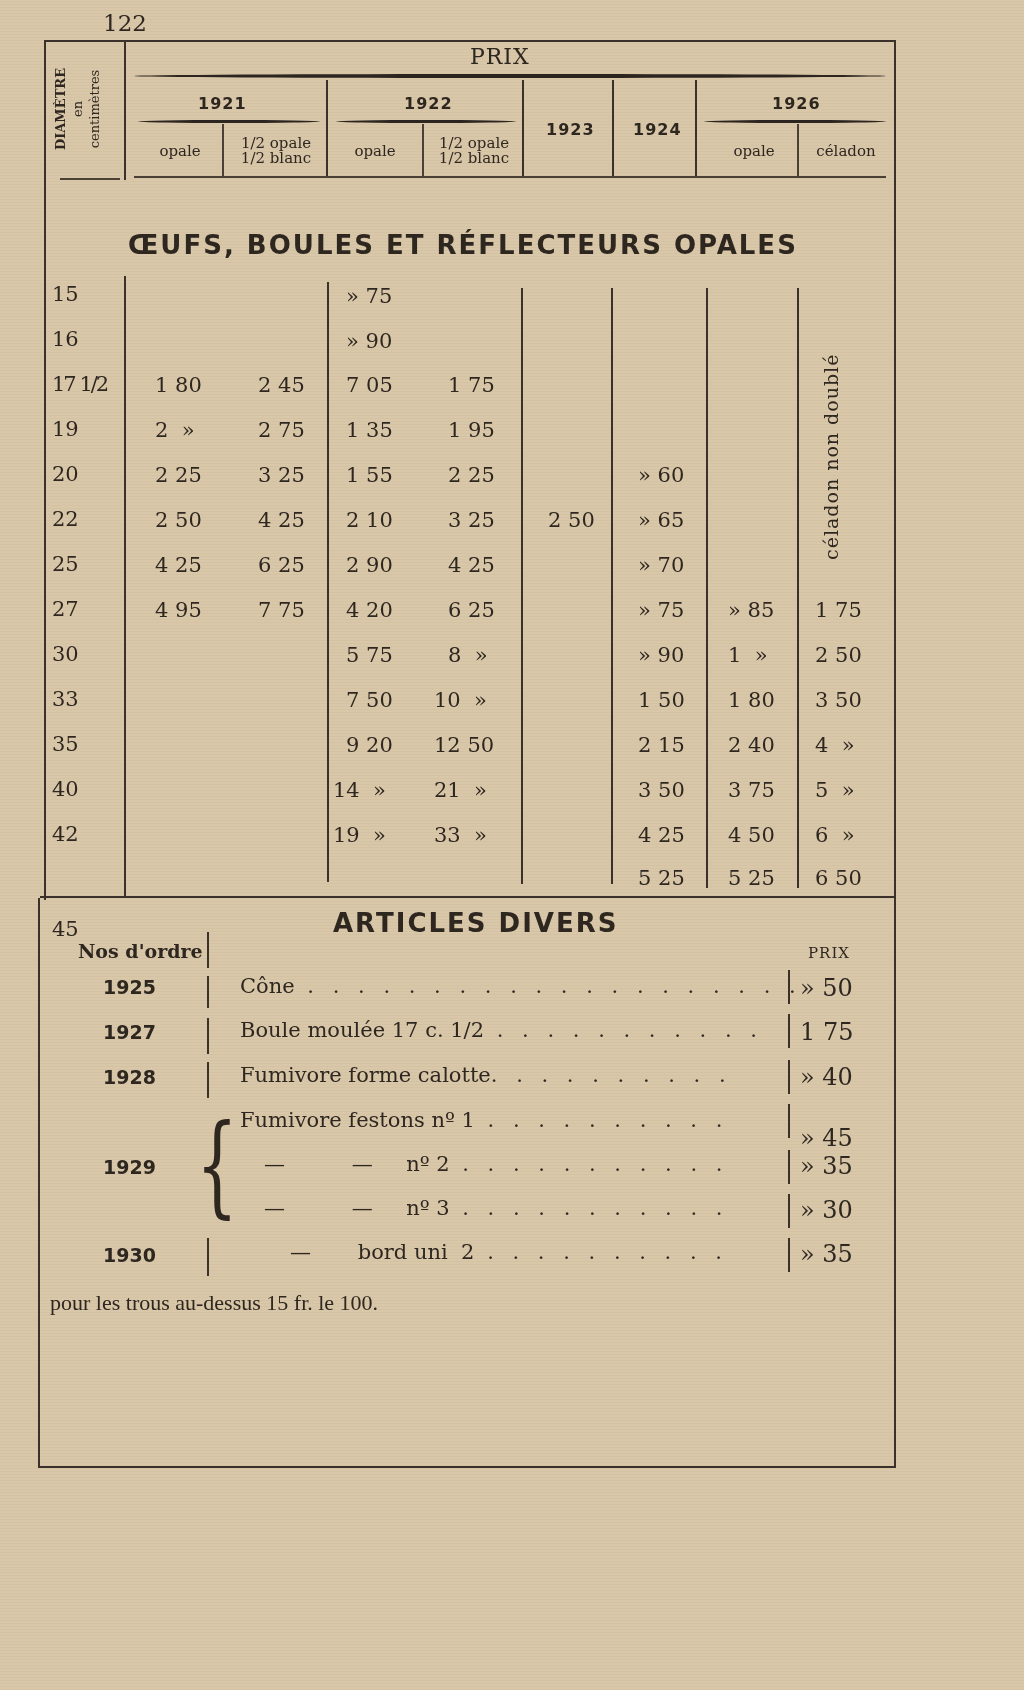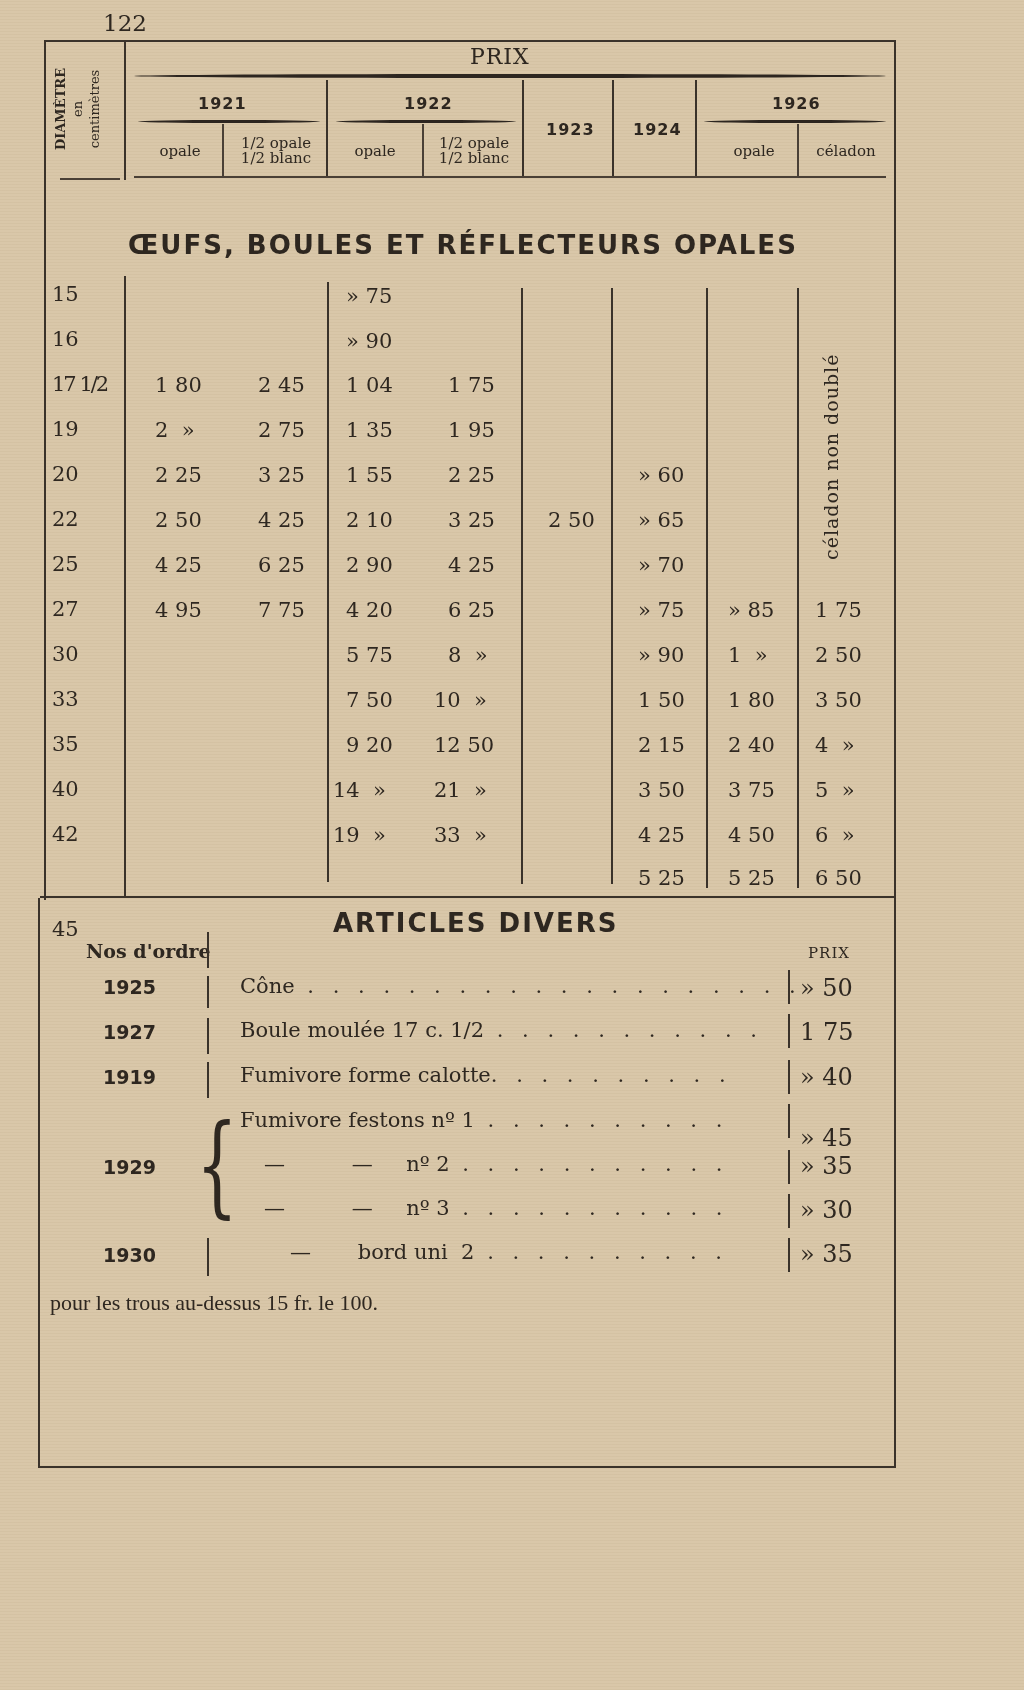--- a/index.html
+++ b/index.html
@@ -22,21 +22,21 @@
   }
   .hdr-vert b { font-weight:bold; font-size:13px; display:block; }
   .prix { left:470px; top:44px; font-size:22px; letter-spacing:1px; }
   .yr { font-family:"DejaVu Sans", sans-serif; font-weight:bold; font-size:16px; letter-spacing:1px; }
   .sub { font-size:15px; line-height:15px; text-align:center; }
   .section-title { font-family:"DejaVu Sans", sans-serif; font-weight:bold; font-size:26px; letter-spacing:2px; }
   .cell { position:absolute; font-size:21px; white-space:pre; }
   .diam { position:absolute; font-size:21px; }
   .vert-note { position:absolute; left:820px; top:560px; transform-origin:0 0; transform:rotate(-90deg); font-size:19px; white-space:nowrap; letter-spacing:1px;}
   .art-title { left:333px; top:908px; }
-  .nos { left:78px; top:940px; font-size:19px; font-weight:bold;margin-left:8px; }
+  .nos { left:78px; top:940px; font-size:19px; font-weight:bold; }
   .prix-small { left:808px; top:944px; font-size:15px; letter-spacing:1px; }
   .ord { position:absolute; font-family:"DejaVu Sans", sans-serif; font-weight:bold; font-size:19px; }
   .desc { position:absolute; font-size:21px; white-space:pre; }
   .dots { letter-spacing:6px; }
   .price2 { position:absolute; font-size:24px; white-space:pre; left:800px; }
   .nota { position:absolute; left:50px; top:1285px; width:850px; font-family:"Liberation Serif", serif; font-size:22px; line-height:36px; }
   .nota p { margin:0; }
   .indent { padding-left:38px; }
   .bigbrace { position:absolute; left:196px; top:1110px; font-size:110px; line-height:110px; font-family:"DejaVu Serif", serif; transform:scaleX(0.6); transform-origin:0 0;}
 </style>
@@ -113,21 +113,21 @@
 <div>
   <div class="diam" style="left:52px; top:282px;">15</div>
   <div class="cell" style="left:346px; top:284px;">» 75</div>
 
   <div class="diam" style="left:52px; top:327px;">16</div>
   <div class="cell" style="left:346px; top:329px;">» 90</div>
 
   <div class="diam" style="left:52px; top:372px; letter-spacing:-2px;">17 1/2</div>
   <div class="cell" style="left:155px; top:373px;">1 80</div>
   <div class="cell" style="left:258px; top:373px;">2 45</div>
-  <div class="cell" style="left:346px; top:373px;">1 04</div>
+  <div class="cell" style="left:346px; top:373px;">7 05</div>
   <div class="cell" style="left:448px; top:373px;">1 75</div>
 
   <div class="diam" style="left:52px; top:417px;">19</div>
   <div class="cell" style="left:155px; top:418px;">2  »</div>
   <div class="cell" style="left:258px; top:418px;">2 75</div>
   <div class="cell" style="left:346px; top:418px;">1 35</div>
   <div class="cell" style="left:448px; top:418px;">1 95</div>
 
   <div class="diam" style="left:52px; top:462px;">20</div>
   <div class="cell" style="left:155px; top:463px;">2 25</div>
@@ -222,21 +222,21 @@
 
 <div>
   <div class="ord" style="left:103px; top:976px;">1925</div>
   <div class="desc" style="left:240px; top:974px;"><span>Cône</span><span class="dots"> . . . . . . . . . . . . . . . . . . . .</span></div>
   <div class="price2" style="top:974px;">» 50</div>
 
   <div class="ord" style="left:103px; top:1021px;">1927</div>
   <div class="desc" style="left:240px; top:1018px;"><span>Boule moulée 17 c. 1/2</span><span class="dots"> . . . . . . . . . . .</span></div>
   <div class="price2" style="top:1018px;">1 75</div>
 
-  <div class="ord" style="left:103px; top:1066px;">1919</div>
+  <div class="ord" style="left:103px; top:1066px;">1928</div>
   <div class="desc" style="left:240px; top:1063px;"><span>Fumivore forme calotte</span><span class="dots">. . . . . . . . . .</span></div>
   <div class="price2" style="top:1063px;">» 40</div>
 
   <div class="desc" style="left:240px; top:1108px;"><span>Fumivore festons nº 1</span><span class="dots"> . . . . . . . . . .</span></div>
   <div class="price2" style="top:1108px;margin-top:16px;">» 45</div>
 
   <div class="ord" style="left:103px; top:1156px;">1929</div>
   <div class="desc" style="left:264px; top:1152px;"><span>—          —     nº 2</span><span class="dots"> . . . . . . . . . . .</span></div>
   <div class="price2" style="top:1152px;">» 35</div>
 

